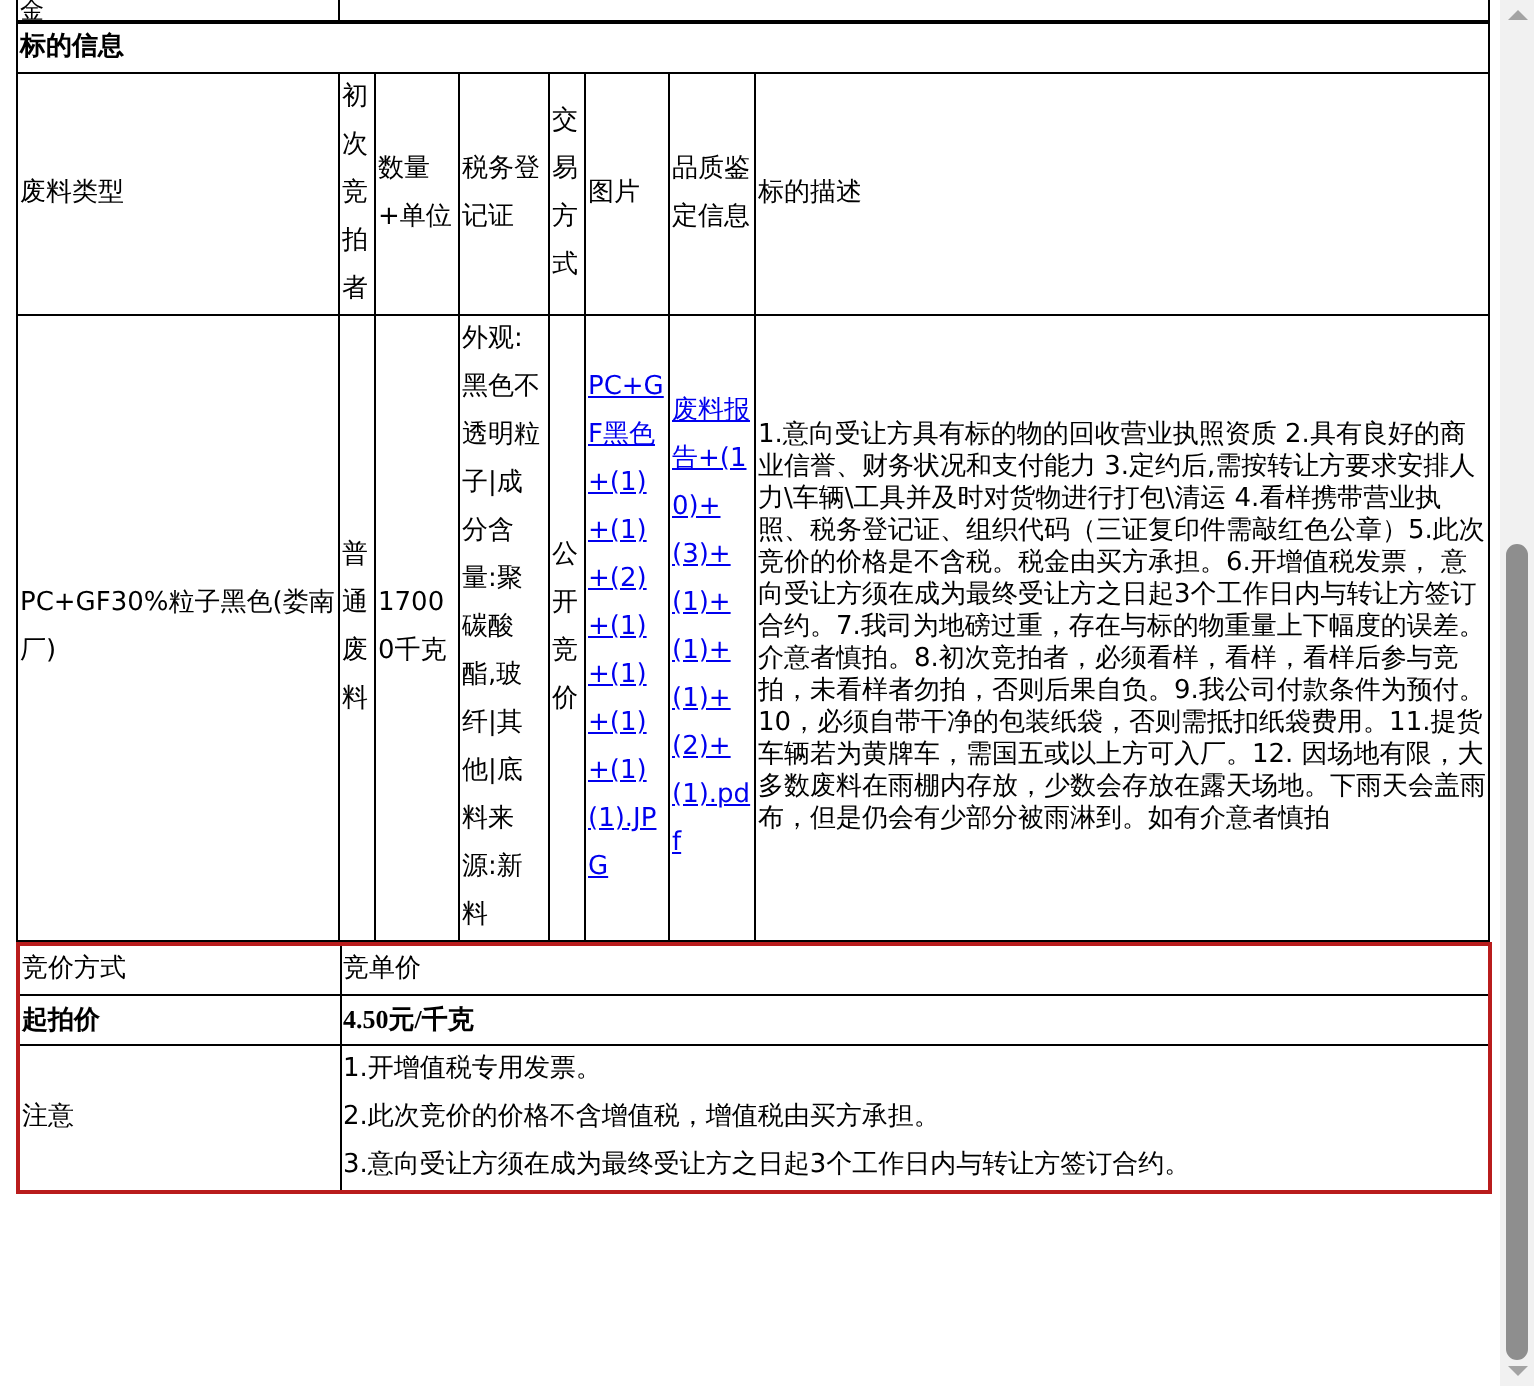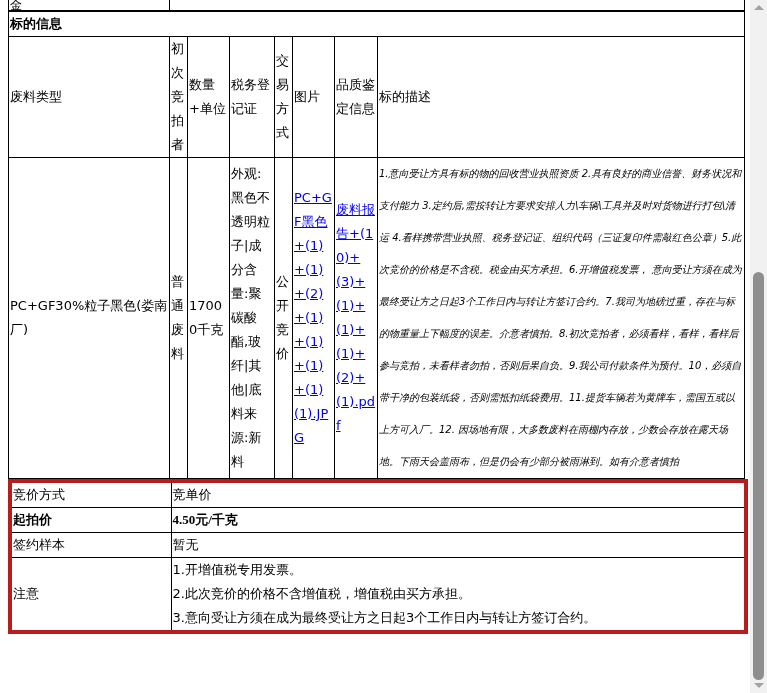--- a/index.html
+++ b/index.html
@@ -4,23 +4,23 @@
 <style>
   html, body { margin:0; padding:0; background:#fff; }
   body { width:767px; height:693px; overflow:hidden; position:relative;
          font-family:"DejaVu Sans","Liberation Sans",sans-serif; font-size:13px; color:#000; }
   .page { position:absolute; left:8px; top:0; width:736px; }
   table { border-collapse:collapse; width:736px; table-layout:fixed; }
   td { border:1px solid #000; padding:0 1px; vertical-align:middle; line-height:24px; word-break:break-all; }
   .top-stub td { height:10px; line-height:10px; border-top:none; font-size:12px; overflow:hidden; }
   .section-title { text-align:left; height:24px; border-top:2px solid #000;font-weight:bold; }
   .hdr td { line-height:24px; }
-  .desc { line-height:32px; font-size:10px;font-style:italic; }
+  .desc { line-height:16px; font-size:13px; }
   a { color:#0000ee; text-decoration:underline; }
-  .bottom { border:4px solid #b91c1c; border-collapse:collapse; width:736px; table-layout:fixed; }
+  .bottom { border:2px solid #b91c1c; border-collapse:collapse; width:736px; table-layout:fixed; }
   .bottom td { line-height:24px; height:24px; }
   .bold { font-weight:bold;font-family:Liberation Serif, serif; }
   .scrollbar { position:absolute; left:750px; top:0; width:17px; height:693px; background:#f1f1f1; }
   .scroll-up, .scroll-down { position:absolute; left:4px; width:0; height:0;
          border-left:5px solid transparent; border-right:5px solid transparent; }
   .scroll-up { top:5px; border-bottom:5px solid #a3a3a3; }
   .scroll-down { bottom:5px; border-top:5px solid #a3a3a3; }
   .thumb { position:absolute; left:3px; top:272px; width:11px; height:408px; background:#8e8e8e; border-radius:6px; }
 </style>
 </head>
@@ -77,24 +77,20 @@
     <tbody>
         <tr>
       <td>竞价方式</td>
       <td>竞单价</td>
     </tr>
     <tr>
       <td class="bold">起拍价</td>
       <td class="bold">4.50元/千克</td>
     </tr>
     <tr>
-      <td>签约样本</td>
-      <td>暂无</td>
-    </tr>
-    <tr>
       <td>注意</td>
       <td>
         <div>1.开增值税专用发票。</div>
         <div>2.此次竞价的价格不含增值税，增值税由买方承担。</div>
         <div>3.意向受让方须在成为最终受让方之日起3个工作日内与转让方签订合约。</div>
       </td>
     </tr>
   </tbody>
     </table>
 </div>

